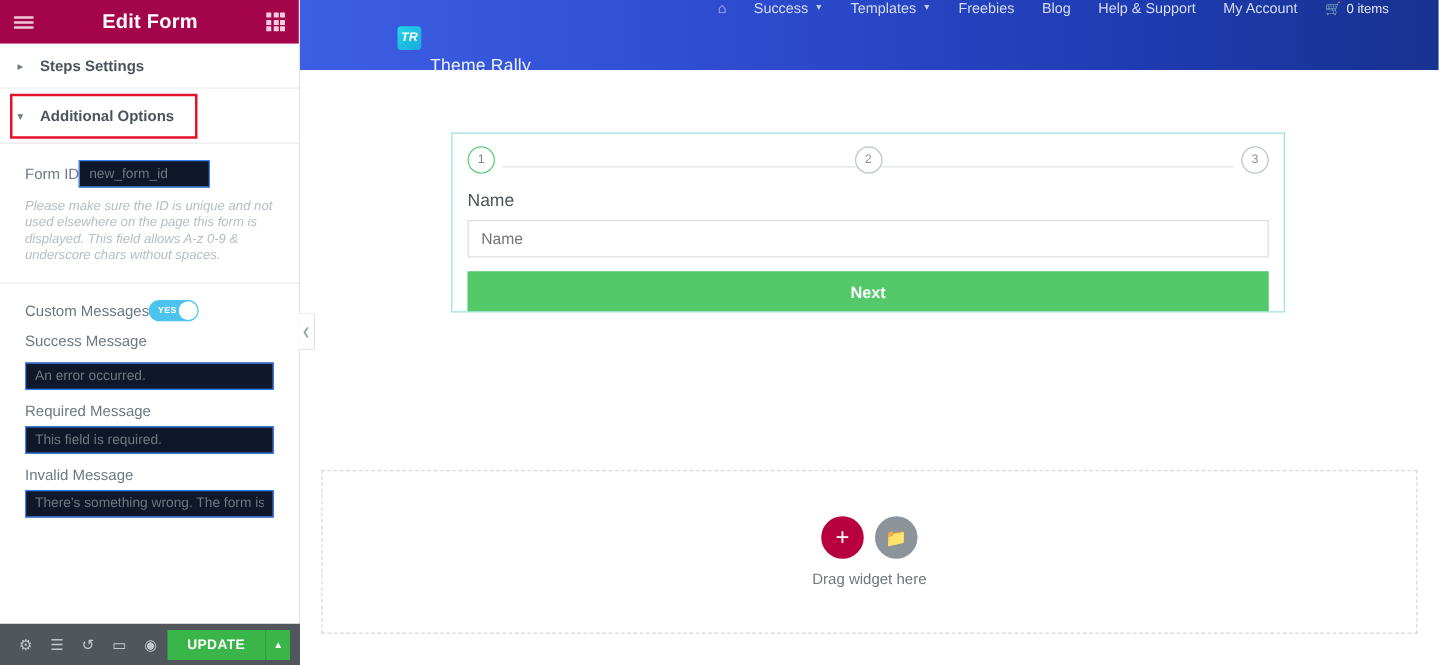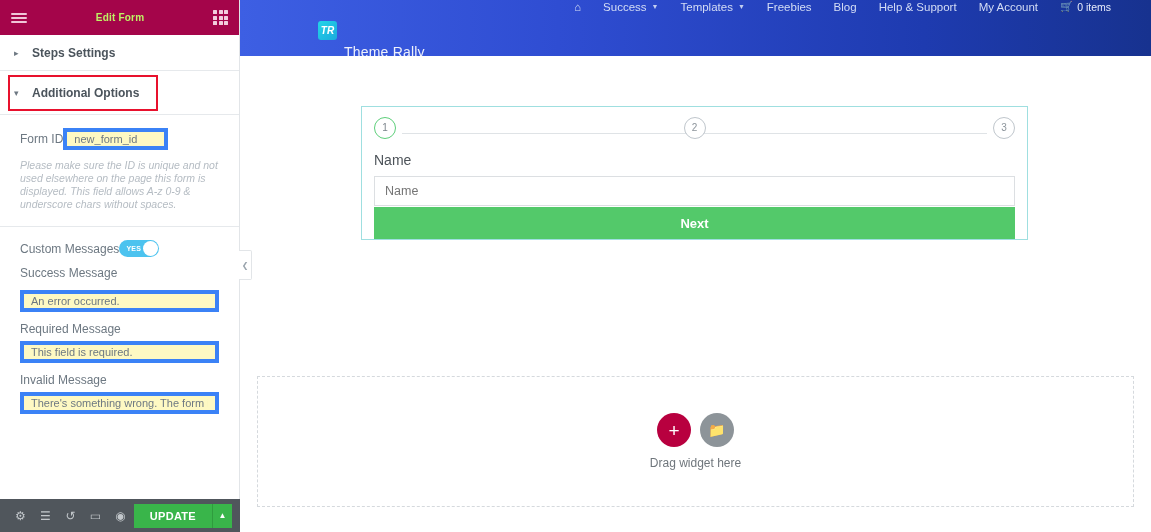--- a/index.html
+++ b/index.html
@@ -17,21 +17,21 @@
     border-right: 1px solid #e2e5e8;
     display: flex; flex-direction: column;
     position: relative;
   }
   .panel-header {
     height: 35px; background: #a4054a;
     display: flex; align-items: center; justify-content: space-between;
     padding: 0 11px; flex: 0 0 35px;
   }
   .panel-title {
-    color: #bef264; font-size: 10px; font-weight: bold;
+    color: #ffffff; font-size: 16px; font-weight: bold;
     letter-spacing: .2px; flex: 1; text-align: center;
   }
   .hamburger { width: 16px; display: flex; flex-direction: column; gap: 2px; cursor: pointer; }
   .hamburger i { display: block; height: 2px; background: #f0c7d8; border-radius: 1px; }
   .grid-icon {
     width: 15px; height: 15px; display: grid;
     grid-template-columns: repeat(3, 1fr); grid-template-rows: repeat(3, 1fr);
     gap: 1.5px; cursor: pointer;
   }
   .grid-icon i { display: block; background: #f2cddd; border-radius: .5px; }
@@ -49,21 +49,21 @@
   .acc-highlight {
     position: absolute; left: 8px; top: 4px; width: 150px; height: 36px;
     border: 2px solid #e8112d; pointer-events: none; z-index: 5;
   }
   .accordion-row.open { border-bottom: 1px solid #e6e9ec; height: 44px; }
 
   .section { padding: 13px 20px 4px 20px; }
   .field-row { display: flex; align-items: center; justify-content: flex-start; margin-bottom: 9px; }
   .field-label { font-size: 12px; color: #6d7882; }
   .text-input {
-    border: 4px solid #3b82f6; background: #fef9c3;
+    border: 1px solid #3b82f6; background: #0f172a;
     height: 22px; font-size: 11px; color: #6d7882;
     padding: 0 7px; font-family: "Liberation Sans", sans-serif;
     outline: none; width: 100%;
   }
   .text-input.small { width: 105px; }
   .help-text {
     font-size: 10.5px; line-height: 13px; color: #b5bcc3;
     font-style: italic; margin: 2px 0 11px 0;
   }
   .divider { height: 1px; background: #e6e9ec; margin: 0; }
@@ -170,21 +170,21 @@
 
   .form-body { padding: 4px 12px 0 12px; }
   .form-field-label { font-size: 14px; color: #4d5359; margin-bottom: 8px; }
   .form-input {
     width: 100%; height: 30px; border: 1px solid #dcdfe2;
     background: #fff; font-size: 12.5px; color: #b2b8bd;
     padding: 0 10px; outline: none;
     font-family: "Liberation Sans", sans-serif;
   }
   .next-btn {
-    margin-top: 1px; width: 100%; height: 32px;
+    margin-top: 11px; width: 100%; height: 32px;
     background: #53c96a; color: #fff; border: none;
     font-size: 13px; font-weight: bold; cursor: pointer;
     font-family: "Liberation Sans", sans-serif;
   }
 
   .drop-zone {
     position: absolute; left: 17px; top: 320px;
     width: 877px; height: 131px;
     border: 1px dashed #d5d9dd;
     display: flex; flex-direction: column;

